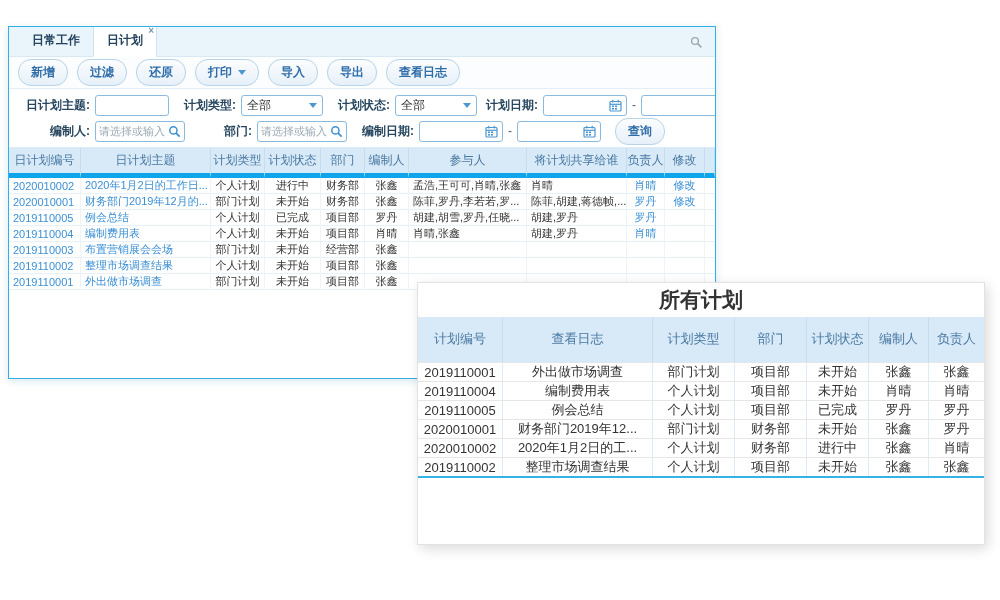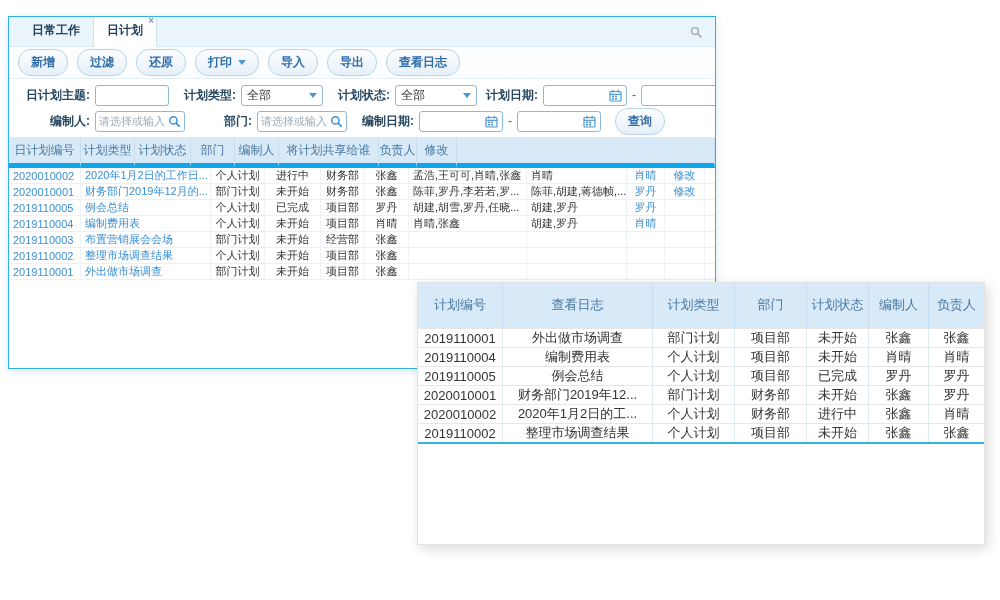--- a/index.html
+++ b/index.html
@@ -1,21 +1,21 @@
 <!DOCTYPE html>
 <html><head>
 <meta charset="utf-8">
 <style>
   * { box-sizing: border-box; }
   html,body { margin:0; padding:0; background:#fff; }
   body { width:1000px; height:600px; font-family:"Liberation Sans","DejaVu Sans",sans-serif; }
   .stage { position:relative; width:1000px; height:600px; overflow:hidden; background:#fff; }
 
   
-  .main-window { position:absolute; left:8px; top:16px; width:708px; height:353px;
+  .main-window { position:absolute; left:8px; top:26px; width:708px; height:353px;
     border:1px solid #31b0e6; background:#fff; box-shadow:0 2px 8px rgba(40,120,170,.18);
     display:flex; flex-direction:column; overflow:hidden; }
 
   .tabbar { height:30px; flex:0 0 30px; background:#e9f4fb; display:flex; align-items:flex-end;
     padding:0 10px; border-bottom:1px solid #d9e9f4; }
   .tab { padding:6px 13px 7px; font-size:12px; font-weight:700; color:#24435e; cursor:pointer; white-space:nowrap; }
   .tab.active { background:#fff; border:1px solid #cfe2f0; border-bottom:1px solid #fff;
     border-radius:3px 3px 0 0; position:relative; margin-bottom:-1px; }
   .tab-close { position:absolute; top:0px; right:2px; font-size:10px; line-height:10px; color:#7b99af; cursor:pointer; }
   .tabbar-spacer { flex:1; }
@@ -204,24 +204,26 @@
               <rect x="6" y="9" width="2" height="1.6" fill="#4b97d2"></rect>
           </svg>
         </span>
         <span class="btn query-btn">查询</span>
       </div>
     </div>
 
     <div class="grid">
       <div class="g-head">
           <div class="g-cell g-c0">日计划编号</div>
+          <div class="g-cell g-c1">日计划主题</div>
           <div class="g-cell g-c2">计划类型</div>
           <div class="g-cell g-c3">计划状态</div>
           <div class="g-cell g-c4">部门</div>
           <div class="g-cell g-c5">编制人</div>
+          <div class="g-cell g-c6">参与人</div>
           <div class="g-cell g-c7">将计划共享给谁</div>
           <div class="g-cell g-c8">负责人</div>
           <div class="g-cell g-c9">修改</div>
           <div class="g-cell g-fill"></div>
         </div>
       <div>
           <div class="g-row">
             <div class="g-cell g-c0 cell-left link">2020010002</div>
             <div class="g-cell g-c1 cell-left link">2020年1月2日的工作日...</div>
             <div class="g-cell g-c2">个人计划</div>
@@ -310,20 +312,21 @@
             <div class="g-cell g-c7 cell-left"></div>
             <div class="g-cell g-c8 link"></div>
             <div class="g-cell g-c9 link"></div>
             <div class="g-cell g-fill"></div>
           </div>
         </div>
     </div>
   </div>
 
   <div class="overlay">
+    <div class="o-title">所有计划</div>
     <div class="o-head">
         <div class="o-cell o-c0">计划编号</div>
         <div class="o-cell o-c1">查看日志</div>
         <div class="o-cell o-c2">计划类型</div>
         <div class="o-cell o-c3">部门</div>
         <div class="o-cell o-c4">计划状态</div>
         <div class="o-cell o-c5">编制人</div>
         <div class="o-cell o-c6">负责人</div>
       </div>
     <div>

